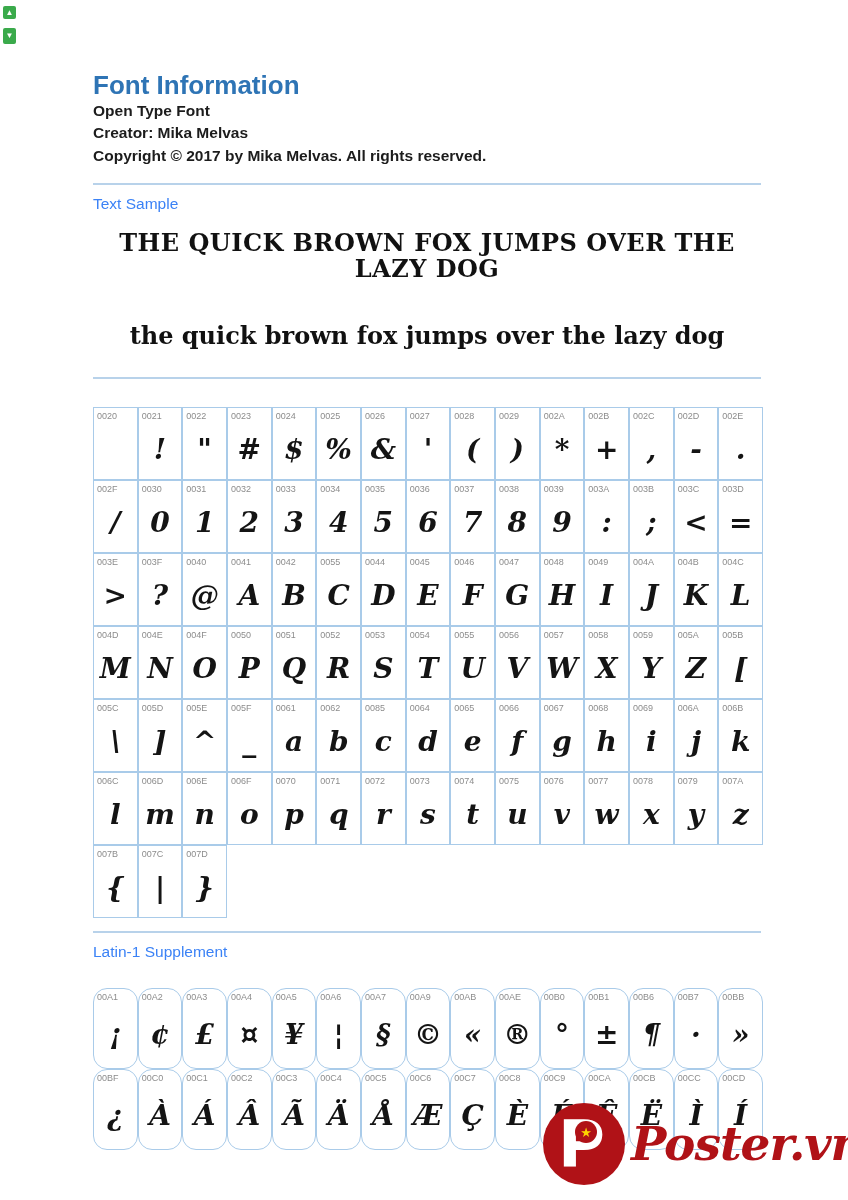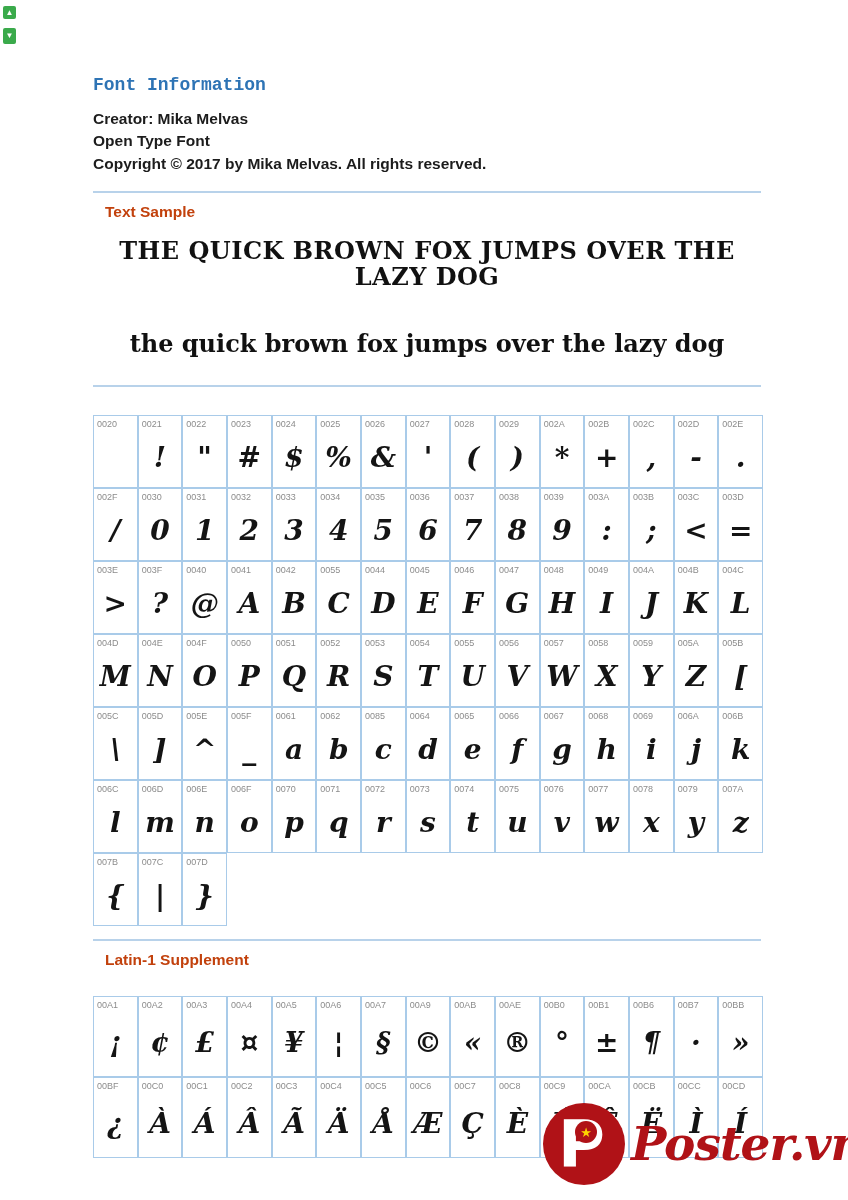--- a/index.html
+++ b/index.html
@@ -13,42 +13,42 @@
     width:13px;background:#3aaa4b;border-radius:2px;color:#fff;
     display:flex;align-items:center;justify-content:center;
     font-size:8px;line-height:1;
   }
   .corner-btn.up{height:13px;}
   .corner-btn.down{height:16px;margin-top:9px;}
 
   .content{position:absolute;left:93px;top:0;width:668px;}
 
   h1.page-title{
-    margin:70px 0 8px;font-size:18px;line-height:30px;font-weight:bold;color:#2e74b5;font-family:Liberation Mono, monospace;
+    margin:70px 0 0;font-size:26px;line-height:30px;font-weight:bold;color:#2e74b5;
   }
   .font-info p{margin:0;font-size:15.5px;line-height:22.4px;font-weight:bold;color:#1c1c1c;}
 
   .rule{border:none;border-top:2px solid #b8d2ea;margin:16px 0 0;}
   .rule.tight{margin-top:28px;}
   .rule.tight2{margin-top:13px;}
   .section-heading{
-    margin:10px 12px 0;font-size:15.5px;line-height:17px;font-weight:bold;color:#c2410c;
+    margin:10px 0 0;font-size:15.5px;line-height:17px;font-weight:normal;color:#3b82f6;
   }
 
   .script{font-family:"DejaVu Serif", serif;font-weight:bold;color:#111;}
   .sample-upper{margin-top:18px;text-align:center;font-size:24px;line-height:26px;letter-spacing:0.5px;}
   .sample-lower{margin-top:41px;text-align:center;font-size:24px;line-height:26px;}
 
   .glyph-table{
     display:grid;grid-template-columns:repeat(15,1fr);width:670px;margin-top:28px;
   }
   .glyph-table .cell{
     position:relative;border:1px solid #a9cbe9;background:#fff;height:71px;
   }
-  .glyph-table.tall .cell{height:79px;}
+  .glyph-table.tall .cell{height:79px;border-radius:14px;}
   .cell .code{
     position:absolute;top:3px;left:3px;font-size:9px;line-height:10px;color:#8c8c8c;
     font-family:"Liberation Sans", sans-serif;font-weight:normal;
   }
   .cell .glyph{
     position:absolute;left:0;right:0;top:14px;bottom:2px;
     display:flex;align-items:center;justify-content:center;
     font-family:"DejaVu Serif", serif;font-style:italic;font-weight:bold;
     font-size:28px;color:#141414;
   }
@@ -75,22 +75,22 @@
 <div class="corner-icons">
   <div class="corner-btn up">▲</div>
   <div class="corner-btn down">▼</div>
 </div>
 
 <div class="content">
 
   <h1 class="page-title">Font Information</h1>
 
   <div class="font-info">
+    <p>Open Type Font</p>
     <p>Creator: Mika Melvas</p>
-    <p>Open Type Font</p>
     <p>Copyright © 2017 by Mika Melvas. All rights reserved.</p>
   </div>
 
   <hr class="rule">
   <h2 class="section-heading">Text Sample</h2>
   <div class="script sample-upper">THE QUICK BROWN FOX JUMPS OVER THE LAZY DOG</div>
   <div class="script sample-lower">the quick brown fox jumps over the lazy dog</div>
 
   <hr class="rule tight">
   <div class="glyph-table">

